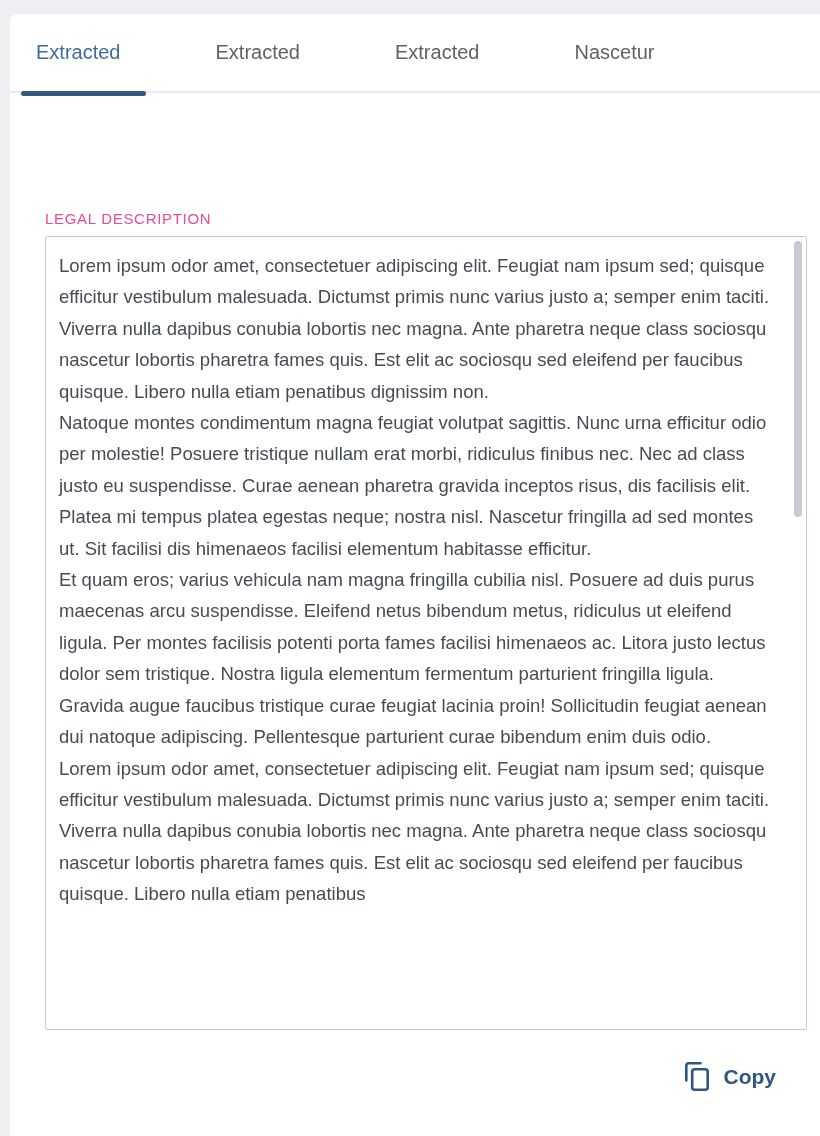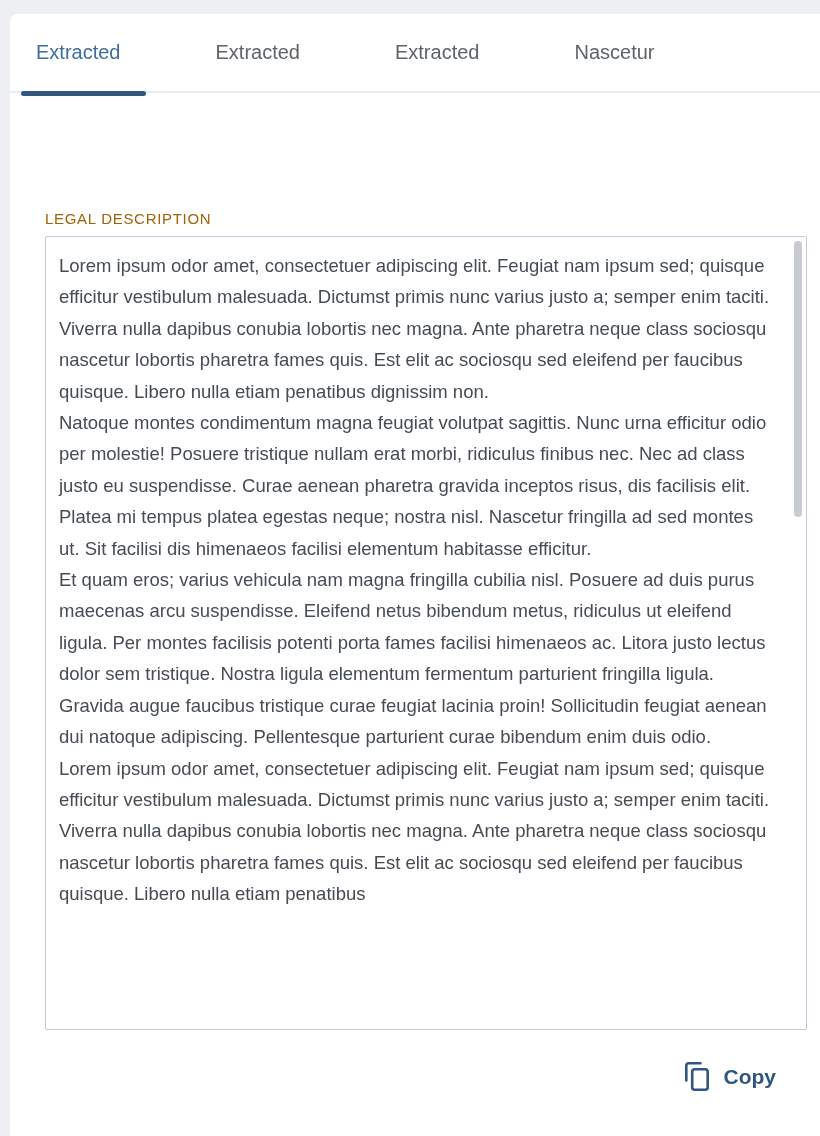--- a/index.html
+++ b/index.html
@@ -47,21 +47,21 @@
     background:#34587d;
     border-radius:3px;
   }
   
   .content { padding:117px 0 0 35px; }
   .field-label {
     display:block;
     font-size:15px;
     font-weight:500;
     letter-spacing:0.7px;
-    color:#a16207;
+    color:#ec4899;
     margin-bottom:9px;
   }
   .textbox-wrap {
     position:relative;
     width:762px;
     height:794px;
   }
   .legal-textarea {
     width:100%;
     height:100%;

